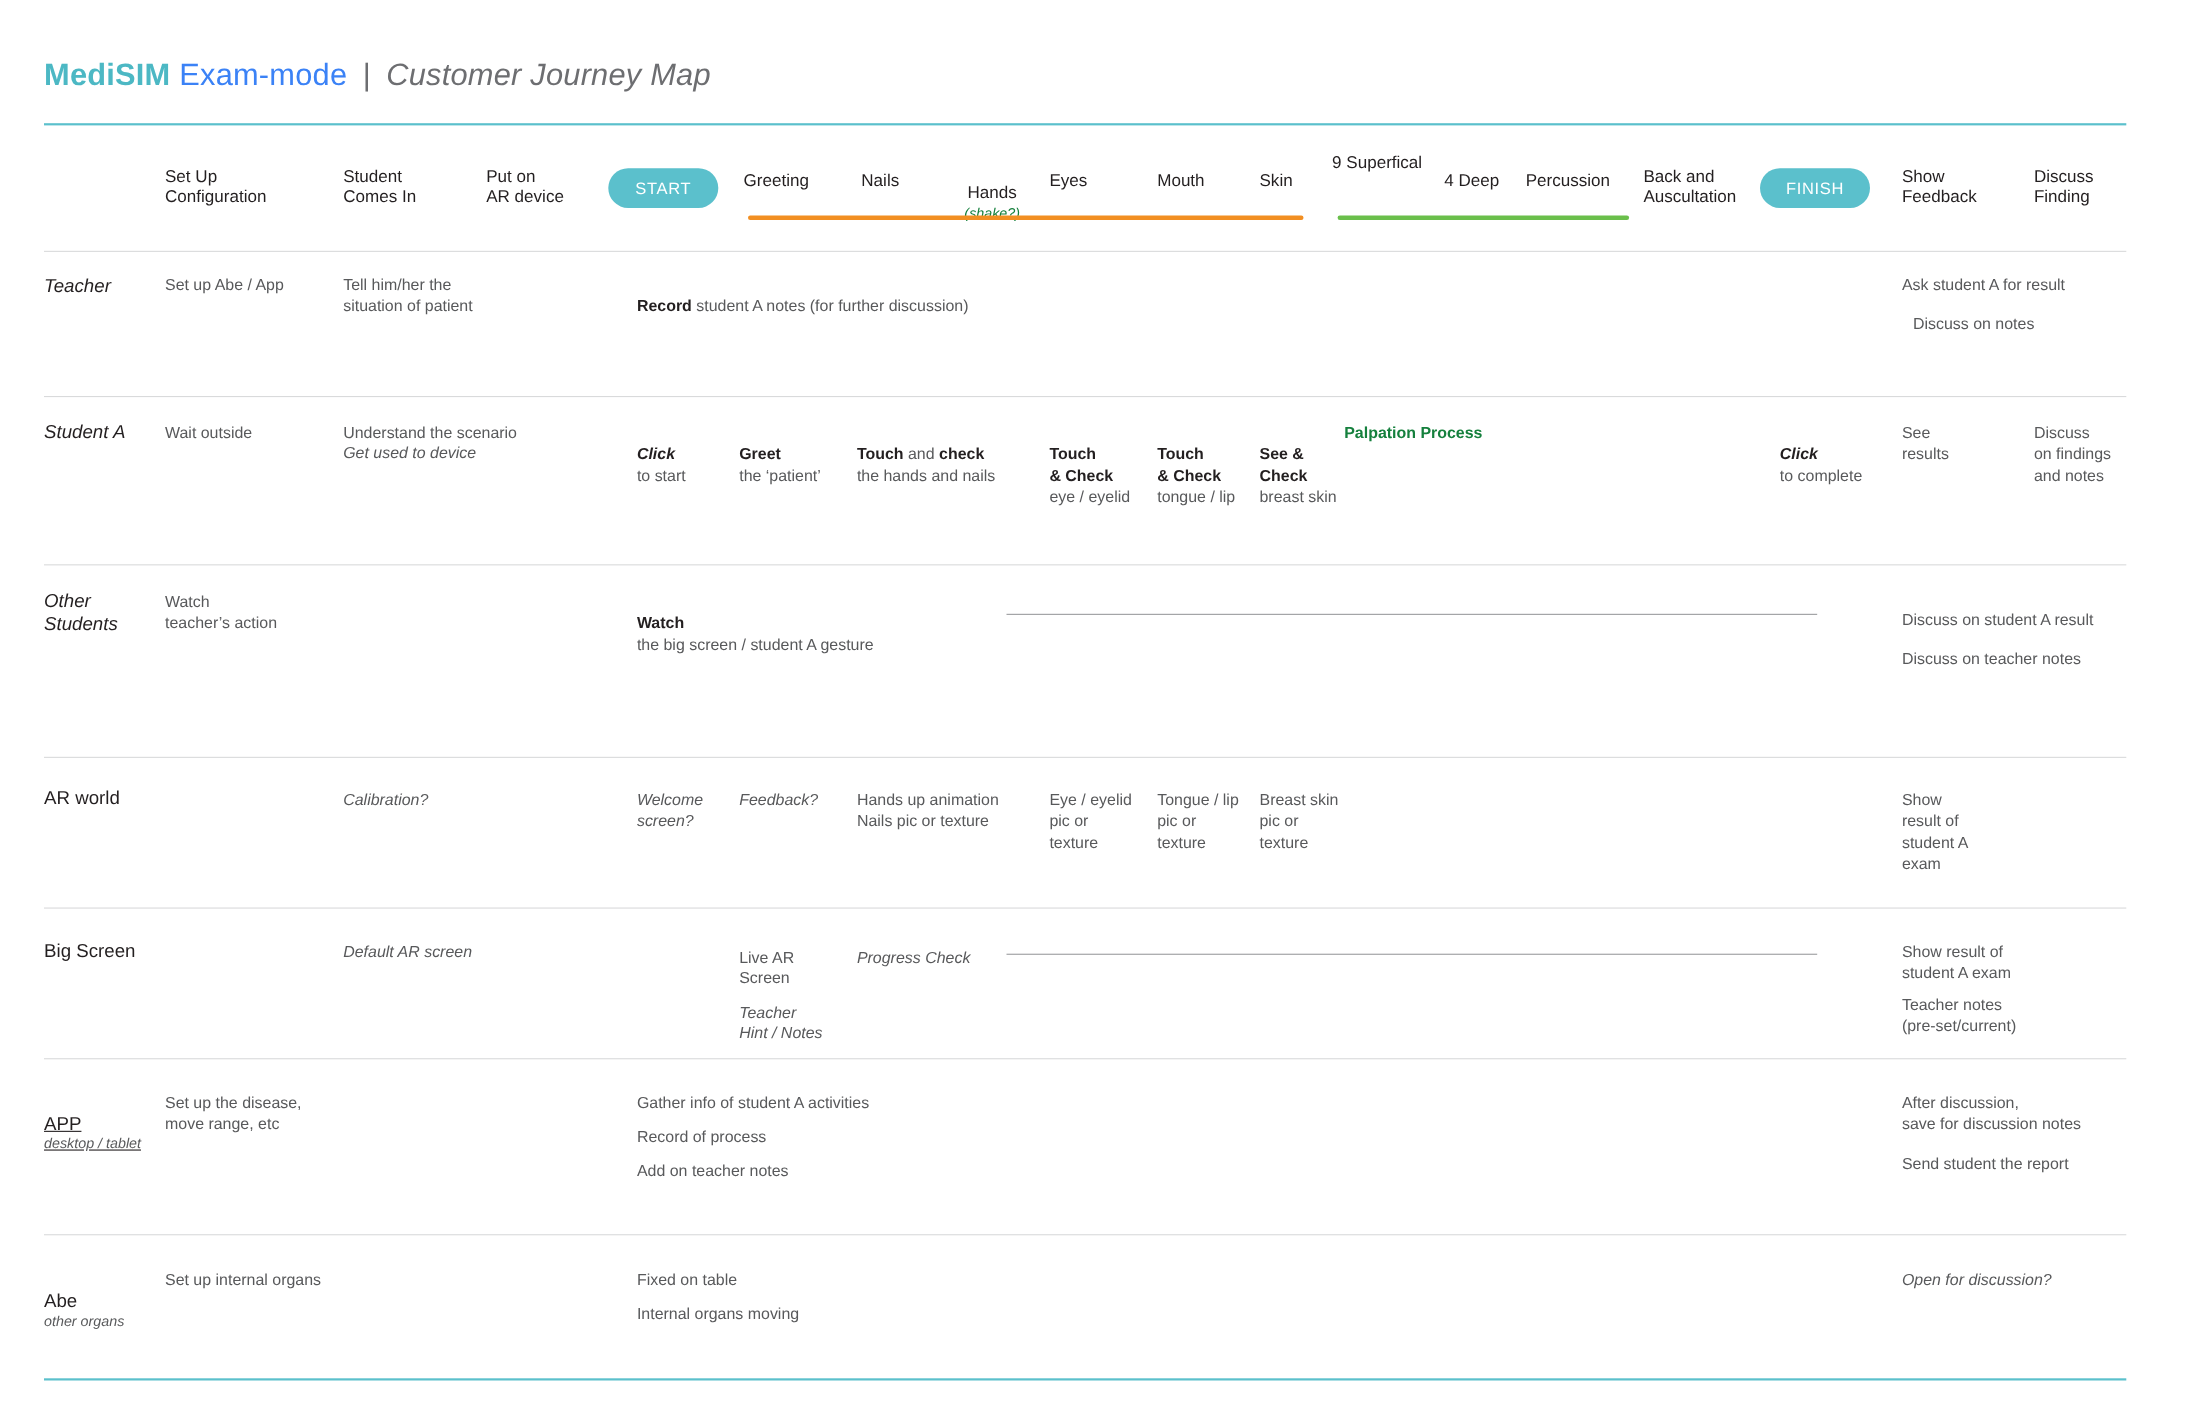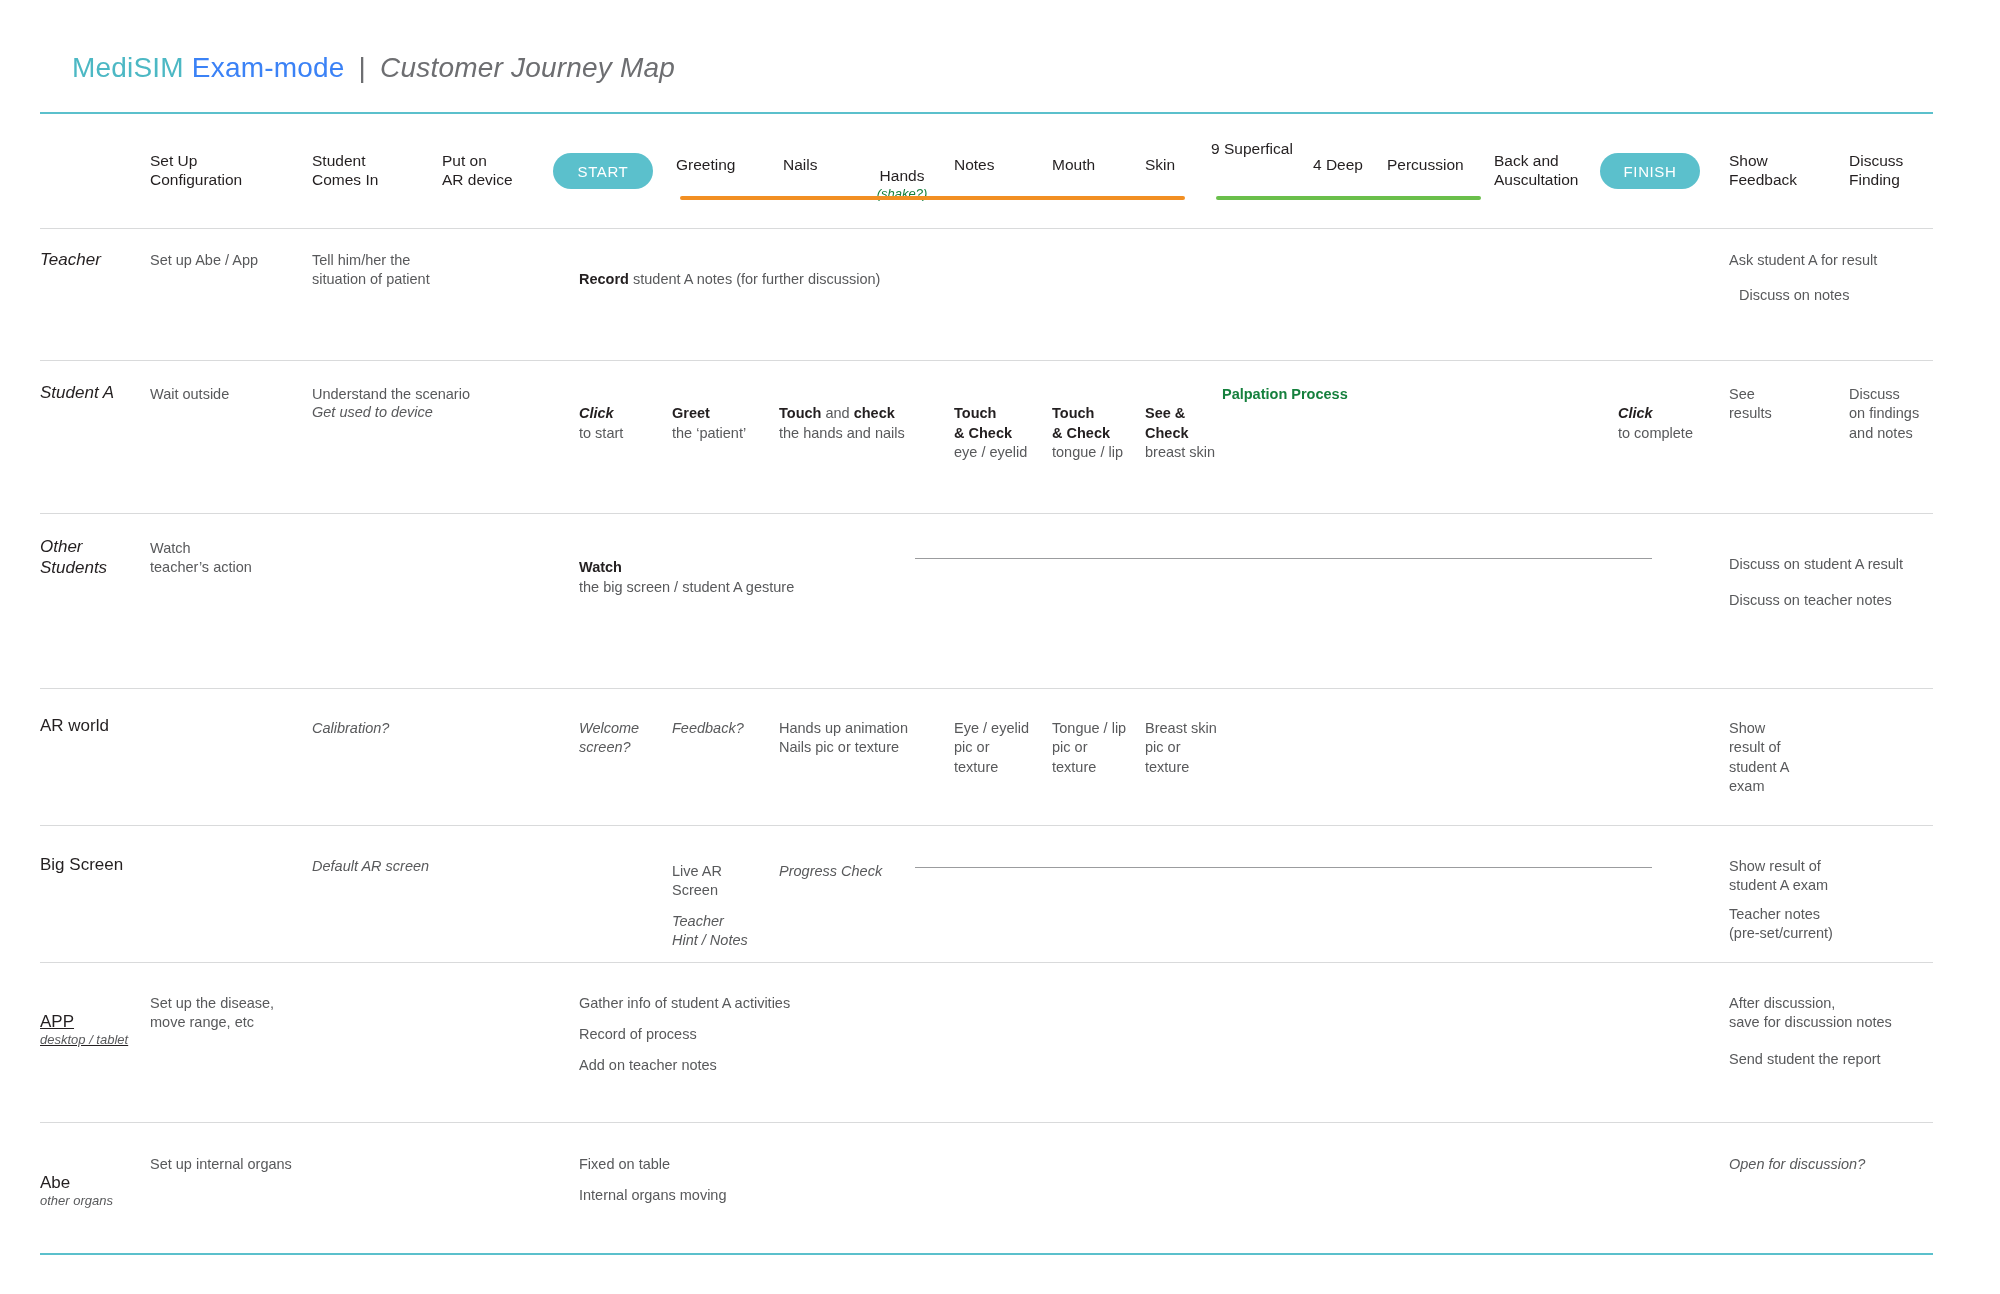--- a/index.html
+++ b/index.html
@@ -19,21 +19,21 @@
   #title-bar {
     position: absolute;
     left: 40px; top: 52px;
     width: 1920px;
   }
   #title-text {
     font-size: 28px;
     letter-spacing: .2px;
     white-space: nowrap;
   }
-  .t-brand { color: #4cb8c4; font-weight: normal; margin-left: 32px; }
+  .t-brand { color: #4cb8c4; font-weight: bold; }
   .t-mode  { color: #3b82f6; font-weight: normal; }
   .t-pipe  { color: #6d6e71; font-weight: 300; padding: 0 6px; }
   .t-sub   { color: #6d6e71; font-style: italic; font-weight: normal; }
 
   #title-rule {
     position: absolute;
     left: 40px; top: 112px;
     width: 1893px; height: 2px;
     background: #5bc0cc;
   }
@@ -150,21 +150,21 @@
 
   <div class="phase" style="left:676px; top:156px; width:90px;">Greeting</div>
 
   <div class="phase" style="left:783px; top:156px; width:70px;">Nails</div>
 
   <div class="phase" style="left:862px; top:148px; width:80px; text-align:center;">
     <span>Hands</span>
     <span class="sub">(shake?)</span>
   </div>
 
-  <div class="phase" style="left:954px; top:156px; width:70px;">Notes</div>
+  <div class="phase" style="left:954px; top:156px; width:70px;">Eyes</div>
 
   <div class="phase" style="left:1052px; top:156px; width:80px;">Mouth</div>
 
   <div class="phase" style="left:1145px; top:156px; width:70px;">Skin</div>
 
   <div class="phase" style="left:1211px; top:140px; width:110px;">9 Superfical</div>
 
   <div class="phase" style="left:1313px; top:156px; width:80px;">4 Deep</div>
 
   <div class="phase" style="left:1387px; top:156px; width:110px;">Percussion</div>

